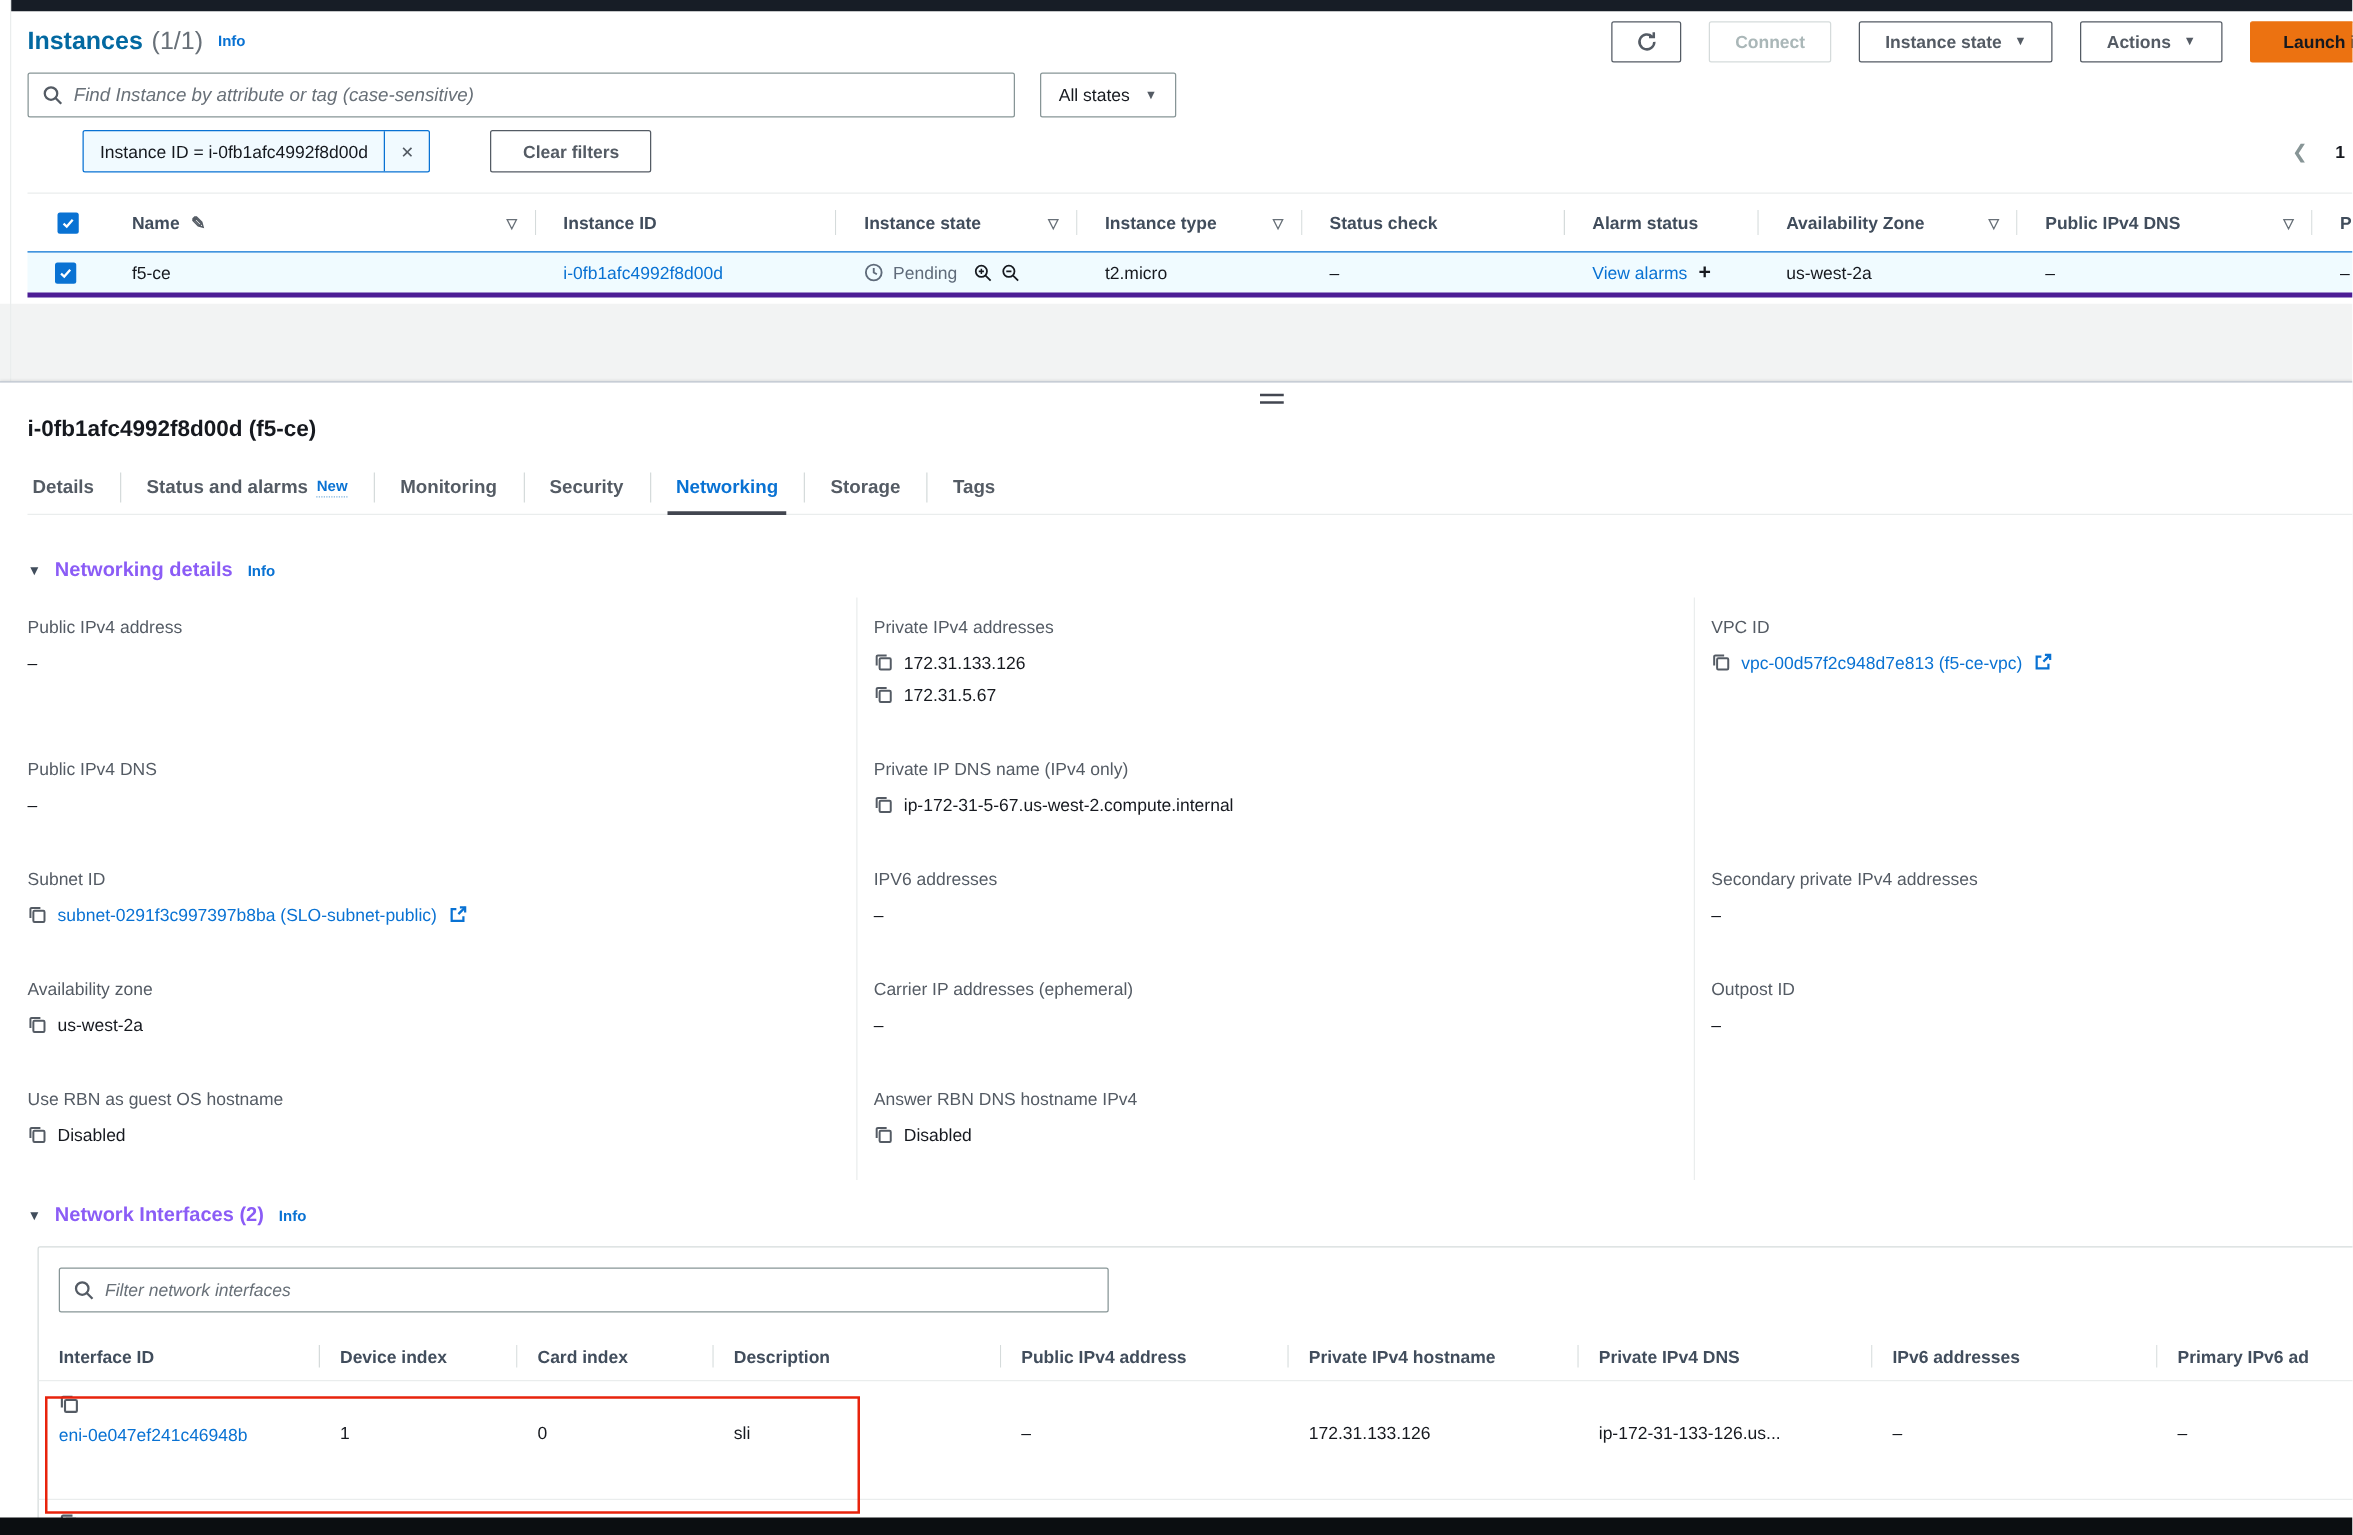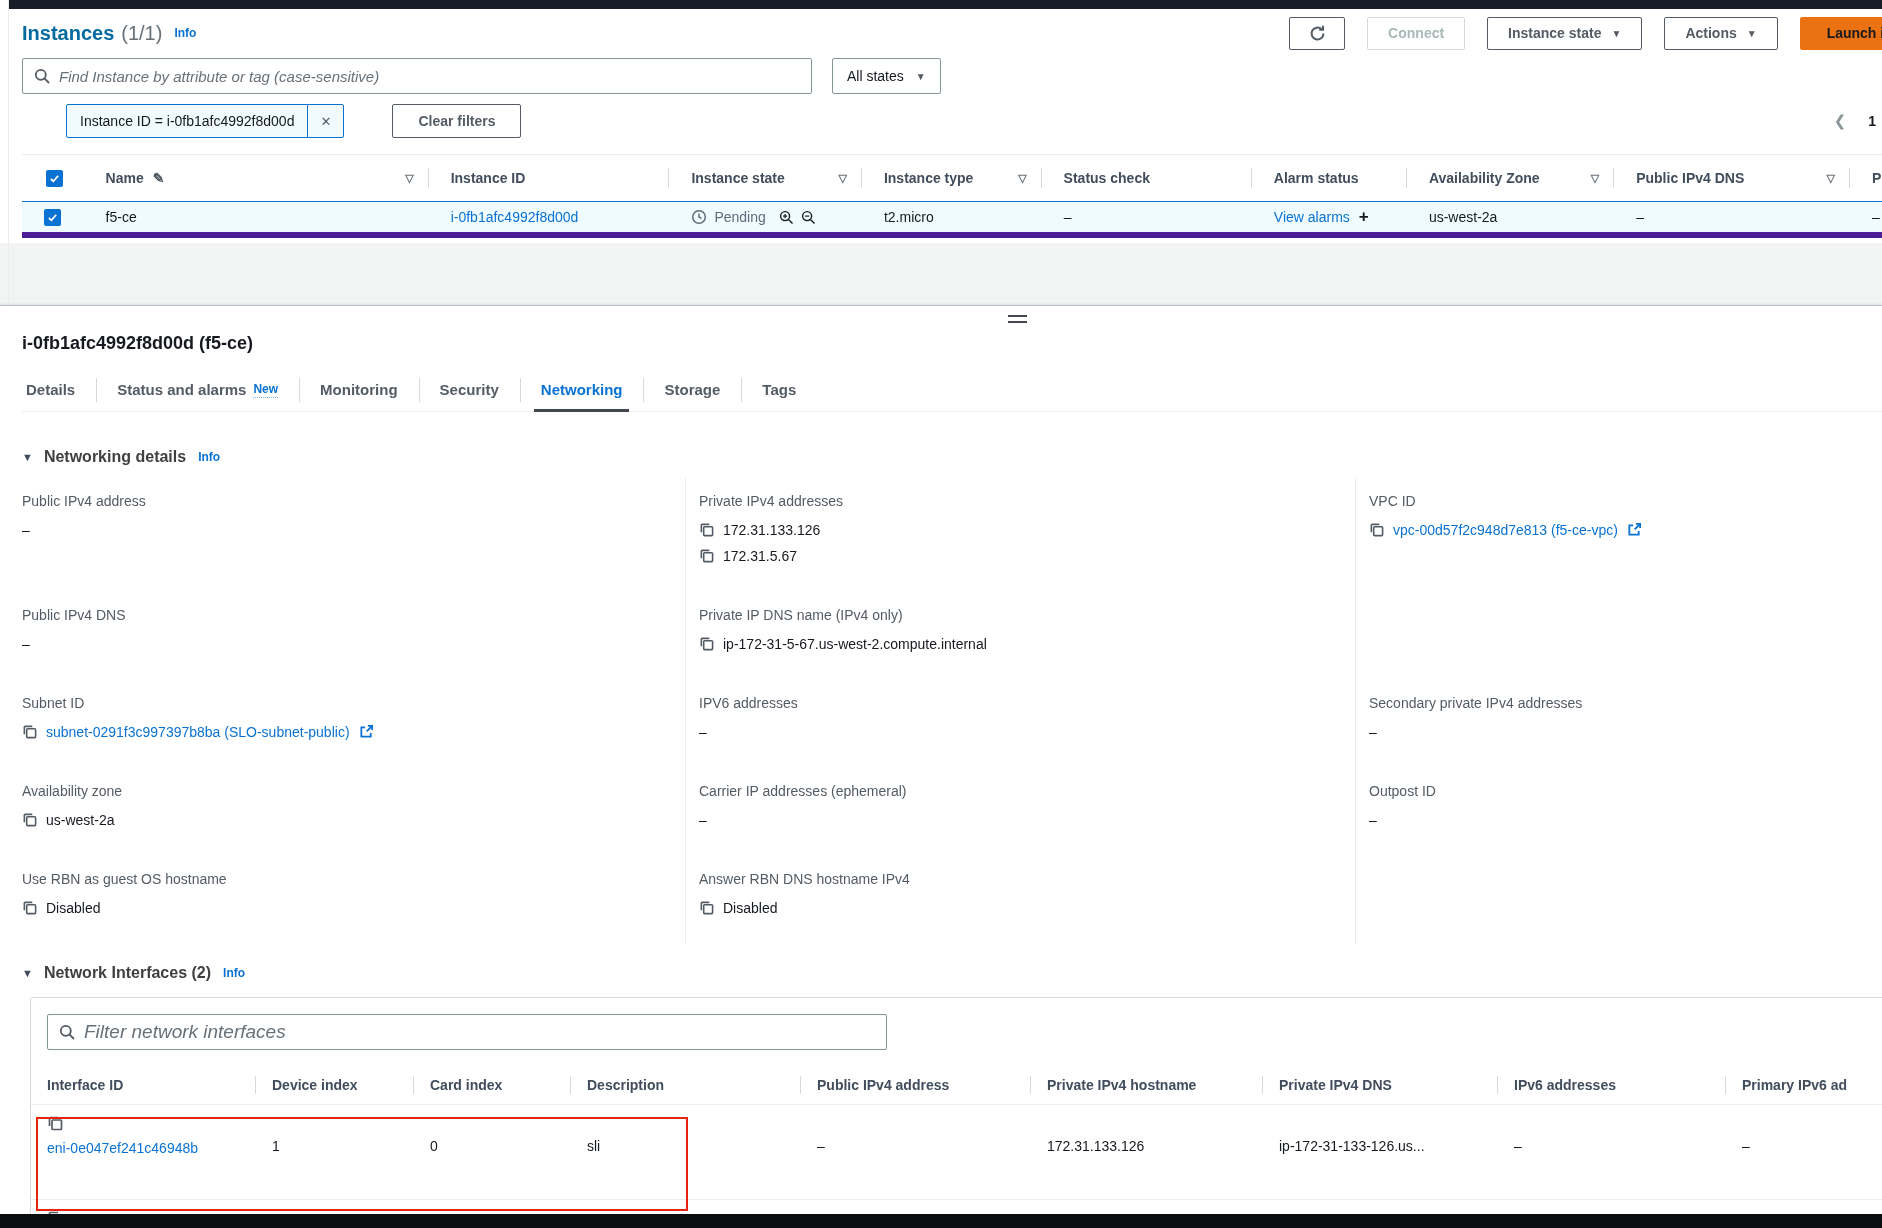--- a/index.html
+++ b/index.html
@@ -58,21 +58,21 @@
   .c-cb   { width:62px; padding-left:24px; }
   .c-name { width:350px; }
   .c-iid  { width:244px; }
   .c-state{ width:195px; }
   .c-type { width:182px; }
   .c-chk  { width:213px; }
   .c-alarm{ width:157px; }
   .c-az   { width:210px; }
   .c-dns  { width:239px; }
   .c-last { flex:1; }
-  .itable-row { display:flex; height:37px; align-items:center; background:#f0fbff; border-top:1px solid #0972d3; border-bottom:6px solid #4c1d95; }
+  .itable-row { display:flex; height:37px; align-items:center; background:#f0fbff; border-top:1px solid #0972d3; border-bottom:4px solid #4c1d95; }
   .rcell { display:flex; align-items:center; height:100%; padding:0 10px 0 22px; overflow:hidden; white-space:nowrap; gap:7px; }
   .checkbox { width:17px; height:17px; background:#0972d3; border-radius:2px; display:flex; align-items:center; justify-content:center; cursor:pointer; flex:none; }
   .link { color:#0972d3; text-decoration:none; cursor:pointer; }
   .state-txt { color:#5f6b7a; }
   .plus-glyph { font-weight:bold; font-size:17px; color:#16191f; margin-left:2px; cursor:pointer; }
 
   
   .split-gap { height:62px; background:#f2f3f3; margin-top:5px; }
   .panel { background:#fff; position:relative; border-top:1px solid #b6bec9; box-shadow:0 -1px 2px rgba(0,0,0,0.08); padding-left:22px; min-height:930px; }
   .handle { position:absolute; top:9px; left:1008px; width:19px; height:8px; border-top:2px solid #424650; border-bottom:2px solid #424650; cursor:row-resize; }
@@ -81,35 +81,35 @@
   .tabs { display:flex; margin-top:14px; border-bottom:1px solid #eaeded; height:44px; font-weight:bold; color:#545b64; margin-right:0; }
   .tab { display:flex; align-items:center; padding:0 21px; position:relative; font-size:15px; cursor:pointer; white-space:nowrap; }
   .tab:first-child { padding-left:4px; }
   .tab + .tab::before { content:''; position:absolute; left:0; top:10px; height:24px; width:1px; background:#d5dbdb; }
   .tab.active { color:#0972d3; }
   .tab.active::after { content:''; position:absolute; left:14px; right:14px; bottom:-1px; height:3px; background:#424650; }
   .new-badge { color:#0972d3; font-size:12px; margin-left:7px; border-bottom:1px dotted #7fb3dd; padding-bottom:1px; }
 
   .section-header { display:flex; align-items:center; gap:11px; margin-top:36px; }
   .section-caret { font-size:11px; color:#414d5c; cursor:pointer; }
-  .section-title { font-size:16px; font-weight:bold; color:#404040; }
+  .section-title { font-size:16px; font-weight:bold; color:#8b5cf6; }
   .section-header .info-link { margin-left:1px; }
 
   
   .net-grid { display:grid; grid-template-columns:663px 670px 1fr; margin-top:12px; }
   .ng-cell { padding:14px 24px 26px 0; }
   .ng-cell.bordered { border-left:1px solid #eaeded; padding-left:13px; }
   .nglabel { color:#545b64; margin-bottom:8px; line-height:19px; }
   .ngvalue { color:#16191f; display:flex; align-items:center; gap:9px; min-height:21px; margin-bottom:5px; }
   .ngvalue:last-child { margin-bottom:0; }
 
   
   .if-box { margin-top:15px; margin-left:8px; width:1870px; border:1px solid #d5dbdb; border-radius:2px; padding-top:16px; background:#fff; }
   .if-filter { margin:0 0 15px 16px; width:840px; height:36px; border:1px solid #879596; border-radius:2px; display:flex; align-items:center; gap:9px; padding:0 11px; }
-  .if-filter input { border:none; outline:none; flex:1; font-size:19px; font-family:inherit; color:#000000; }
+  .if-filter input { border:none; outline:none; flex:1; font-size:14px; font-family:inherit; color:#000000; }
   .if-filter input::placeholder { font-style:italic; color:#687078; }
   .if-header { display:flex; height:40px; align-items:center; border-bottom:1px solid #eaeded; font-weight:bold; color:#414d5c; }
   .ic { padding:0 10px 0 16px; position:relative; overflow:hidden; white-space:nowrap; height:100%; display:flex; align-items:center; }
   .ic.div::after { content:''; position:absolute; right:0; top:11px; height:18px; width:1px; background:#d5dbdb; }
   .i-id  { width:225px; } .i-dev { width:158px; } .i-card{ width:157px; } .i-desc{ width:230px; }
   .i-pub { width:230px; } .i-priv{ width:232px; } .i-dns { width:235px; } .i-v6 { width:228px; } .i-p6 { flex:1; }
   .if-row { display:flex; height:96px; }
   .if-row.first { border-bottom:1px solid #eaeded; height:95px; }
   .if-row .ic { align-items:flex-start; padding-top:33px; display:block; }
   .if-row .i-id { padding-top:10px; }

